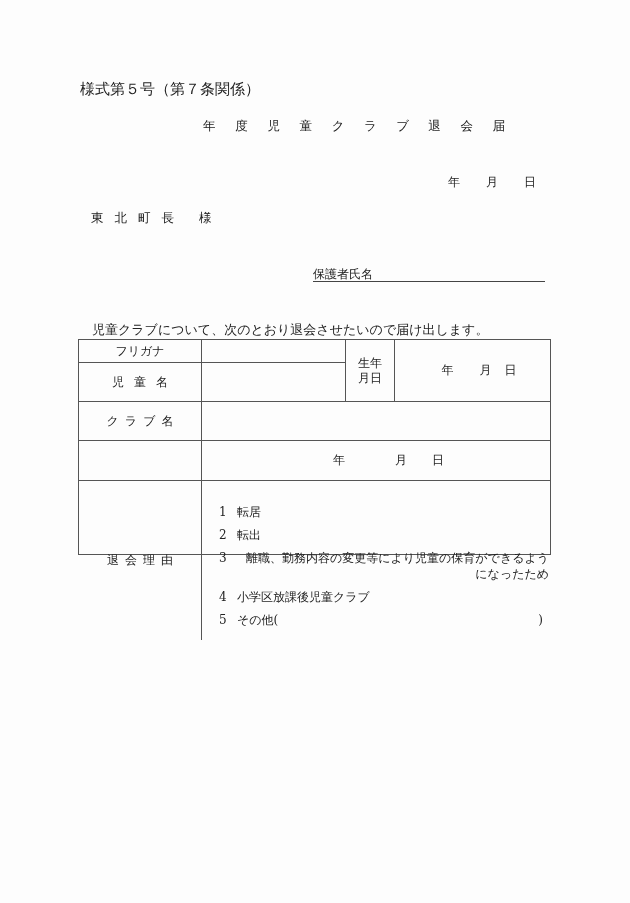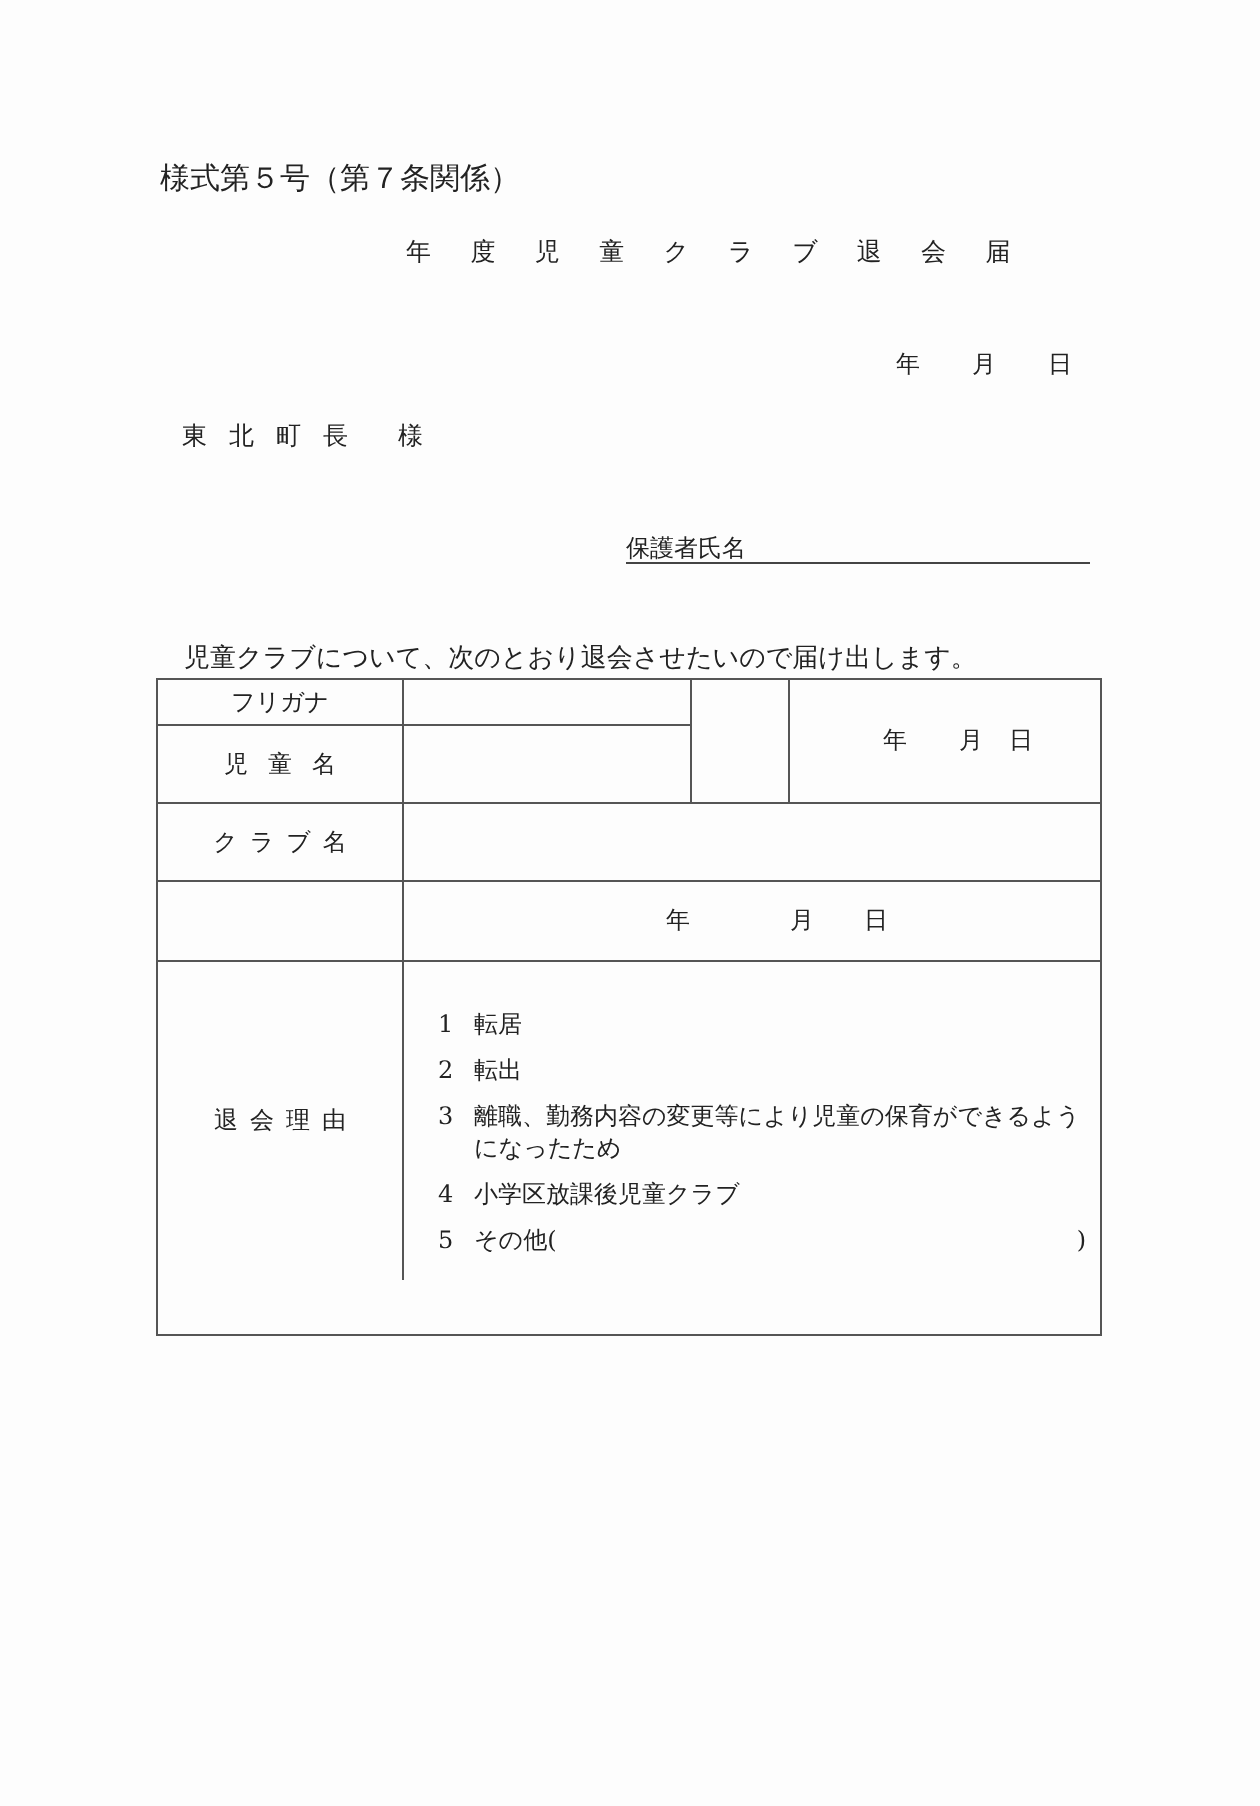--- a/index.html
+++ b/index.html
@@ -13,21 +13,21 @@
     .title { left: 203px; top: 120px; font-size: 12.5px; letter-spacing: 0; }
     .title span { display: inline-block; width: 32.2px; }
     .date-top { left: 448px; top: 176px; font-size: 12px; }
     .date-top span { display: inline-block; }
     .addressee { left: 91px; top: 212px; font-size: 12.5px; }
     .addressee span { display: inline-block; margin-right: 11px; }
     .addressee .sama { margin-left: 14px; }
     .guardian { left: 313px; top: 268px; width: 232px; height: 13px; border-bottom: 1px solid #444; font-size: 12px; }
     .intro { left: 92px; top: 323px; font-size: 13px; }
 
-    .tbl { position: absolute; left: 78px; top: 339px; width: 473px; height: 329px; border: 1px solid #555; box-sizing: border-box; text-decoration: underline; }
+    .tbl { position: absolute; left: 78px; top: 339px; width: 473px; height: 216px; border: 1px solid #555; box-sizing: border-box; text-decoration: underline; }
     .line-h { position: absolute; height: 1px; background: #555; }
     .line-v { position: absolute; width: 1px; background: #555; }
     .cell { position: absolute; display: flex; align-items: center; justify-content: center; font-size: 12px; text-align: center; }
     .spaced span { display: inline-block; margin: 0 5px; }
     .spaced-sm span { display: inline-block; margin: 0 3px; }
     .reasons { position: absolute; left: 140px; top: 26px; width: 330px; font-size: 12px; }
     .reason { display: flex; line-height: 16px; margin-bottom: 7px; }
     .reason .num { width: 18px; flex: none; }
     .reason .txt { flex: 1; }
     .reason .close-paren { position: absolute; right: 6px; }
@@ -70,20 +70,24 @@
   <div class="cell spaced-sm" style="left:0; top:0; width:122px; height:22px;">フリガナ</div>
   <div class="cell" style="left:123px; top:0; width:143px; height:22px;"></div>
 
   <div class="cell spaced" style="left:0; top:23px; width:122px; height:38px;">
     <span>児</span>
       <span>童</span>
       <span>名</span>
   </div>
   <div class="cell" style="left:123px; top:23px; width:143px; height:38px;"></div>
 
+  <div class="cell" style="left:267px; top:0; width:48px; height:61px; flex-direction:column; line-height:15px;">
+    <div>生年</div>
+    <div>月日</div>
+  </div>
   <div class="cell" style="left:316px; top:0; width:155px; height:61px;">
     <span style="width:38px; display:inline-block">年</span>
       <span style="width:38px; display:inline-block">月</span>
       <span>日</span>
   </div>
 
   <div class="cell spaced-sm" style="left:0; top:62px; width:122px; height:38px;">
     <span>ク</span>
       <span>ラ</span>
       <span>ブ</span>
@@ -107,21 +111,21 @@
       <div class="reason">
           <span class="num">1</span>
           <span class="txt">転居</span>
         </div>
       <div class="reason">
           <span class="num">2</span>
           <span class="txt">転出</span>
         </div>
       <div class="reason">
           <span class="num">3</span>
-          <span class="txt" style="white-space:normal; line-height:16px;">離職、勤務内容の変更等により児童の保育ができるようになったため</span>
+          <span class="txt" style="white-space:normal; line-height:16px;text-align:right;">離職、勤務内容の変更等により児童の保育ができるようになったため</span>
         </div>
       <div class="reason">
           <span class="num">4</span>
           <span class="txt">小学区放課後児童クラブ</span>
         </div>
       <div class="reason" style="position:relative;">
           <span class="num">5</span>
           <span class="txt">その他(</span>
           <span class="close-paren">)</span>
         </div>

